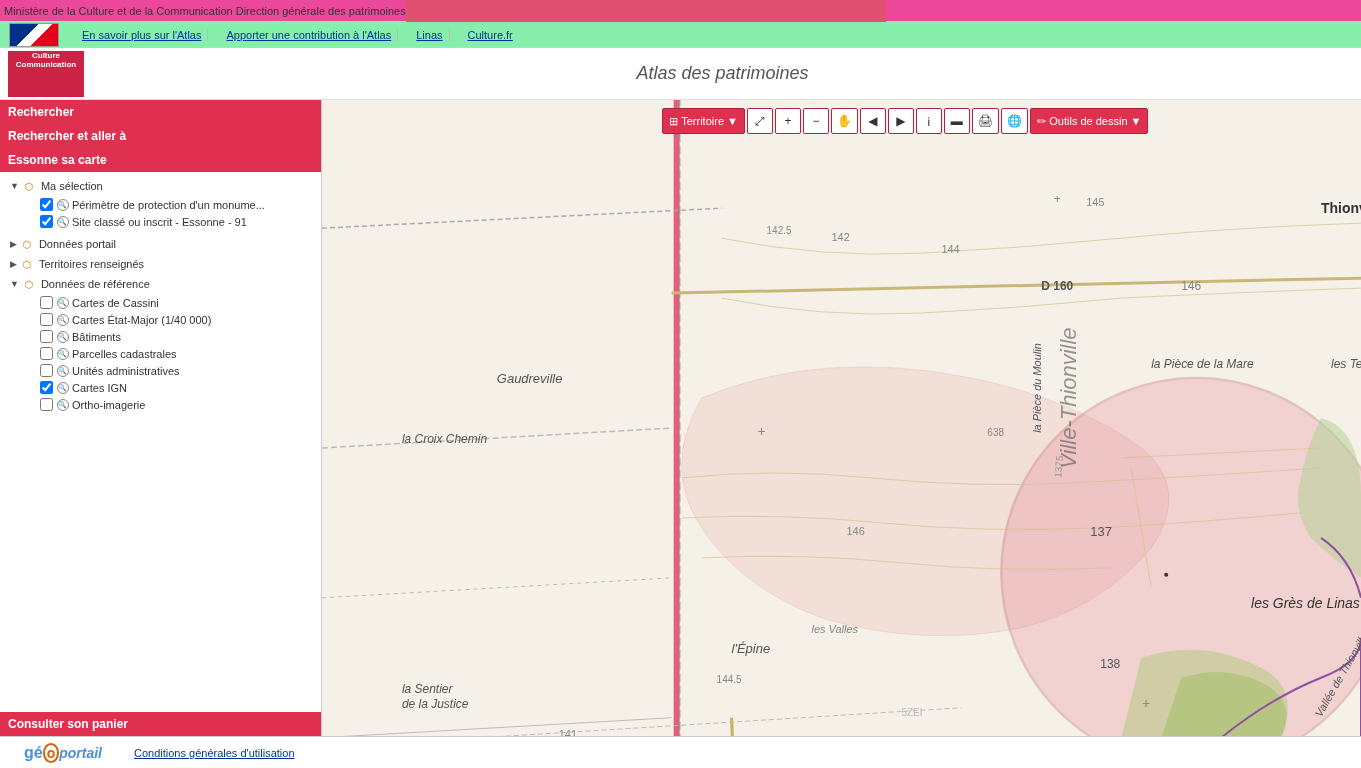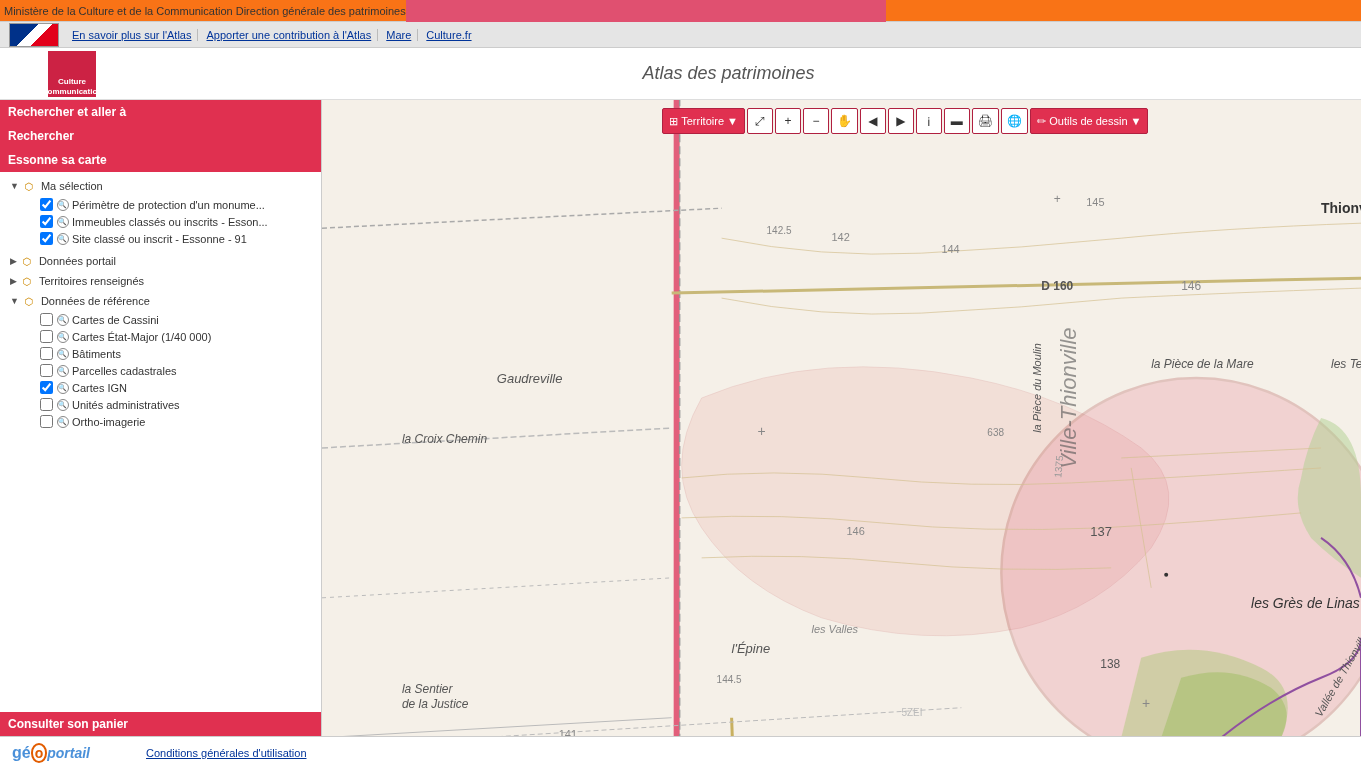--- a/index.html
+++ b/index.html
@@ -2,41 +2,41 @@
 <html><head>
   <meta charset="utf-8">
   <style>
     * { margin: 0; padding: 0; box-sizing: border-box; }
     body { width: 1361px; height: 768px; overflow: hidden; font-family: Arial, sans-serif; font-size: 12px; }
 
     
     #top-bar {
       display: flex;
       align-items: center;
-      background: #f97316;
+      background: #ec4899;
       height: 22px;
       border-bottom: 1px solid #ccc;
       font-size: 11px;
       padding: 0 4px;
     }
     #top-bar-pink {
       width: 480px;
       height: 22px;
       background: #e05070;
     }
 
     
     #nav-bar {
       display: flex;
       align-items: center;
       height: 26px;
-      background: #e5e5e5;
+      background: #86efac;
       border-bottom: 1px solid #ccc;
       padding: 0 8px;
-      gap: 2px;
+      gap: 12px;
       text-align: right;
     }
     .nav-logo {
       width: 52px;
       height: 26px;
       display: flex;
       align-items: center;
       justify-content: center;
       margin-right: 4px;
     }
@@ -64,33 +64,32 @@
     
     #logo-area {
       display: flex;
       align-items: center;
       height: 52px;
       background: #fff;
       padding: 4px 8px;
       border-bottom: 1px solid #ddd;
     }
     .logo-box {
-      width: 48px;
+      width: 76px;
       height: 46px;
       background: #cc2244;
       display: flex;
-      align-items: flex-end;
+      align-items: flex-start;
       justify-content: center;
       color: #fff;
       font-size: 8px;
       font-weight: bold;
       text-align: center;
       line-height: 1.2;
       margin-right: 8px;
-      margin-left: 40px;
     }
     #app-title {
       font-size: 18px;
       color: #555;
       font-style: italic;
       flex: 1;
       text-align: center;
     }
 
     
@@ -215,23 +214,22 @@
       background: #f5f0e8;
     }
 
     
     #bottom-bar {
       height: 32px;
       background: #fff;
       border-top: 1px solid #ccc;
       display: flex;
       align-items: center;
-      padding: 0 12px;
-      font-size: 11px;
-      gap: 24px;
+      padding: 0 24px;
+      font-size: 11px;
     }
     .geo-logo {
       display: flex;
       align-items: center;
       margin-right: 16px;
     }
     .geo-g { color: #4a90d9; }
     .geo-portal { color: #4a90d9; font-size: 14px; }
     .conditions-link {
       font-size: 11px;
@@ -248,61 +246,56 @@
   <span style="font-size:11px;color:#333;">Ministère de la Culture et de la Communication Direction générale des patrimoines</span>
   <div id="top-bar-pink"></div>
 </div>
 
 <div id="nav-bar">
   <div class="nav-logo">
     <div class="nav-logo-img"></div>
   </div>
   <span class="nav-link">En savoir plus sur l'Atlas</span>
   <span class="nav-link">Apporter une contribution à l'Atlas</span>
-  <span class="nav-link">Mare</span>
+  <span class="nav-link">Linas</span>
   <span class="nav-link">Culture.fr</span>
 </div>
 
 <div id="logo-area">
   <div class="logo-box">
     <span style="font-size:8px;white-space:pre-line;">Culture
 Communication</span>
   </div>
   <div id="app-title">Atlas des patrimoines</div>
 </div>
 
 <div id="main-layout">
 
   <div id="sidebar">
 
+    <div class="sidebar-section-header">Rechercher</div>
+
     <div class="sidebar-section-header">Rechercher et aller à</div>
-
-    <div class="sidebar-section-header">Rechercher</div>
 
     <div class="sidebar-section-header">Essonne sa carte</div>
 
     <div class="sidebar-section-content">
       <div class="sidebar-tree-item">
         <span class="expand-icon">▼</span>
         <span class="tree-icon folder-icon">⬡</span>
         <span>Ma sélection</span>
       </div>
       <div class="checkbox-item sub-indent">
         <input type="checkbox" checked="" style="">
         <span class="search-small">🔍</span>
         <span>Périmètre de protection d'un monume...</span>
       </div>
       <div class="checkbox-item sub-indent">
         <input type="checkbox" checked="" style="">
         <span class="search-small">🔍</span>
-        <span>Immeubles classés ou inscrits - Esson...</span>
-      </div>
-      <div class="checkbox-item sub-indent">
-        <input type="checkbox" checked="" style="">
-        <span class="search-small">🔍</span>
         <span>Site classé ou inscrit - Essonne - 91</span>
       </div>
     </div>
 
     <div class="sidebar-tree-item">
       <span class="expand-icon">▶</span>
       <span class="tree-icon folder-icon">⬡</span>
       <span>Données portail</span>
     </div>
 
@@ -332,28 +325,28 @@
       <input type="checkbox" style="">
       <span class="search-small">🔍</span>
       <span>Bâtiments</span>
     </div>
     <div class="checkbox-item sub-indent">
       <input type="checkbox" style="">
       <span class="search-small">🔍</span>
       <span>Parcelles cadastrales</span>
     </div>
     <div class="checkbox-item sub-indent">
+      <input type="checkbox" style="">
+      <span class="search-small">🔍</span>
+      <span>Unités administratives</span>
+    </div>
+    <div class="checkbox-item sub-indent">
       <input type="checkbox" checked="" style="">
       <span class="search-small">🔍</span>
       <span>Cartes IGN</span>
-    </div>
-    <div class="checkbox-item sub-indent">
-      <input type="checkbox" style="">
-      <span class="search-small">🔍</span>
-      <span>Unités administratives</span>
     </div>
     <div class="checkbox-item sub-indent">
       <input type="checkbox" style="">
       <span class="search-small">🔍</span>
       <span>Ortho-imagerie</span>
     </div>
 
     <div class="sidebar-section-header" style="margin-top:auto;">Consulter son panier</div>
   </div>
 

